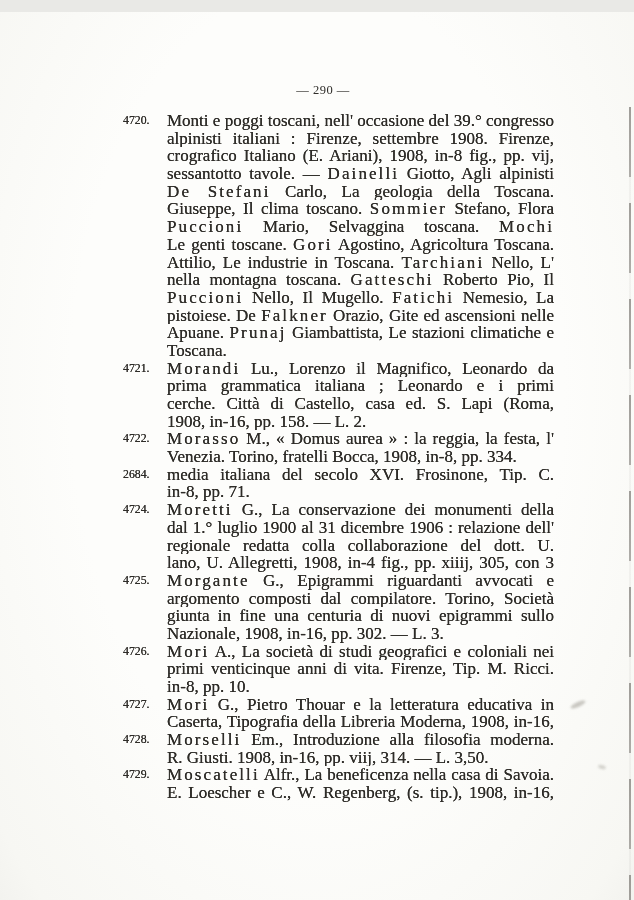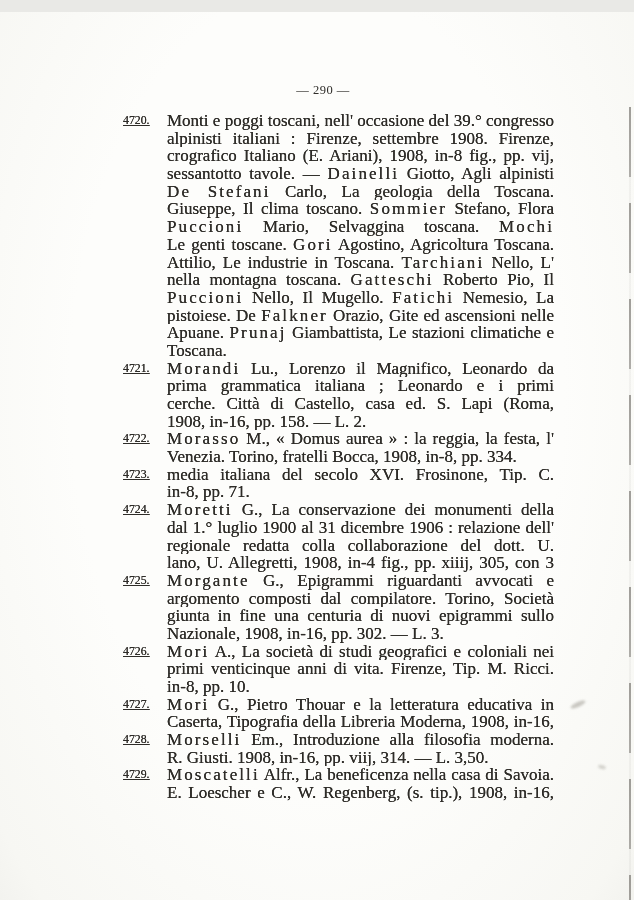--- a/index.html
+++ b/index.html
@@ -32,21 +32,20 @@
   }
   .entry { position: relative; padding-left: 44px; }
   .entry-num {
     position: absolute;
     left: 0;
     top: 0;
     font-size: 11.8px;
     line-height: 17.7px;
     white-space: nowrap;
     text-shadow: 0 0 0.3px currentColor;
-    text-decoration: underline;
   }
   .line {
     font-size: 17px;
     line-height: 17.7px;
     height: 17.7px;
     overflow: hidden;
     text-align: justify;
     text-align-last: justify;
     text-shadow: 0 0 0.3px currentColor;
   }
@@ -107,21 +106,21 @@
         </div>
       </div>
       <div class="entry">
         <span class="entry-num">4722.</span>
         <div>
           <div class="line full"><span class="sperr">Morasso</span><span> M., « Domus aurea » : la reggia, la festa, l' amore a</span></div>
           <div class="line short"><span>Venezia. Torino, fratelli Bocca, 1908, in-8, pp. 334.</span></div>
         </div>
       </div>
       <div class="entry">
-        <span class="entry-num">4723.</span>
+        <span class="entry-num">2684.</span>
         <div>
           <div class="line full"><span>media italiana del secolo XVI. Frosinone, Tip. C. Stracca, 1908,</span></div>
           <div class="line short"><span>in-8, pp. 71.</span></div>
         </div>
       </div>
       <div class="entry">
         <span class="entry-num">4724.</span>
         <div>
           <div class="line full"><span class="sperr">Moretti</span><span> G., La conservazione dei monumenti della Lombardia</span></div>
           <div class="line full"><span>dal 1.° luglio 1900 al 31 dicembre 1906 : relazione dell' ufficio</span></div>

